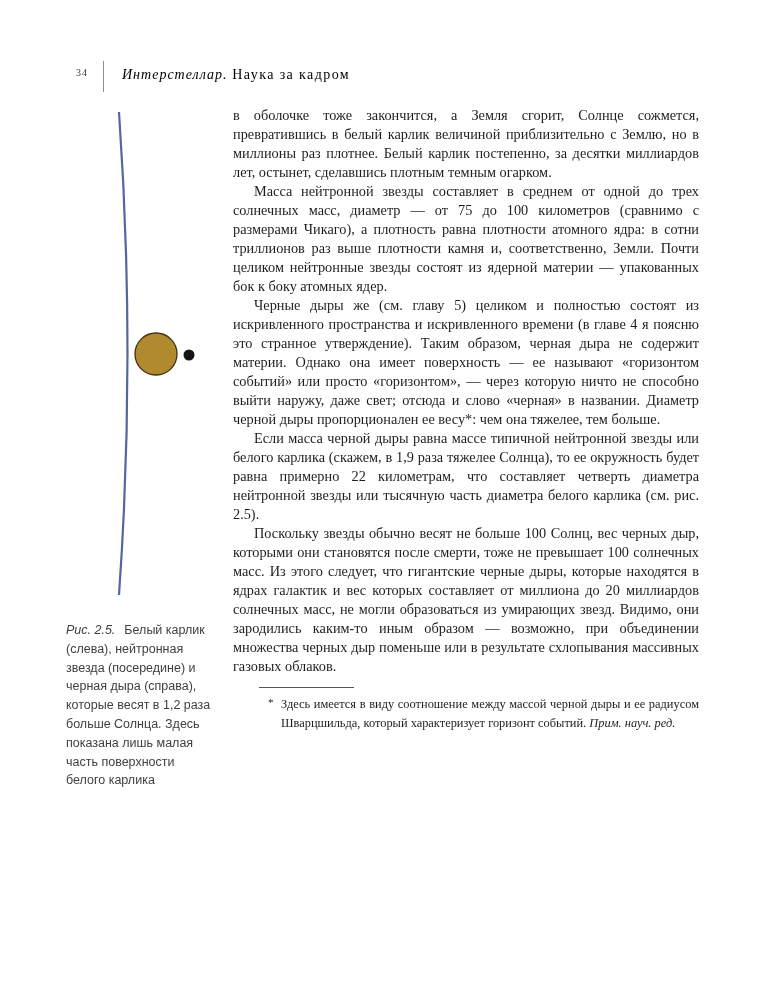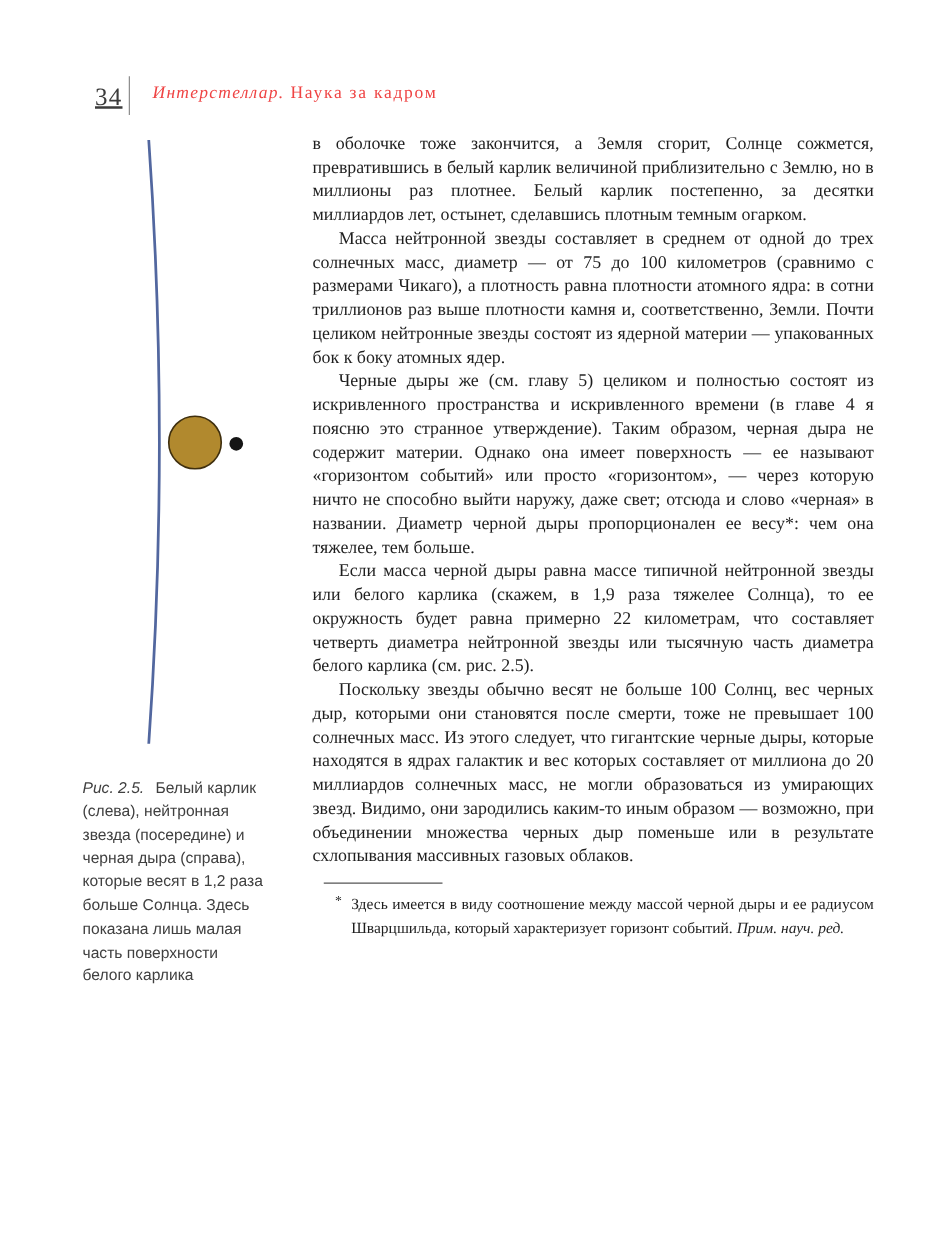--- a/index.html
+++ b/index.html
@@ -9,29 +9,29 @@
     width: 760px;
     height: 1001px;
     font-family: "Liberation Serif", serif;
     color: #1e1e1e;
     overflow: hidden;
   }
 
   
   .page-number {
     position: absolute; left: 76px; top: 67px;
-    font-size: 20px; letter-spacing: 1px; color: #3c3c3c; text-decoration: underline;
+    font-size: 10px; letter-spacing: 1px; color: #3c3c3c;
   }
   .header-divider {
     position: absolute; left: 103px; top: 61px;
     width: 1px; height: 31px; background: #8f8f8f;
   }
   .running-title {
     position: absolute; left: 122px; top: 67px;
-    font-size: 14px; letter-spacing: 1.4px; color: #ef4444;
+    font-size: 14px; letter-spacing: 1.4px; color: #000000;
     white-space: nowrap;
   }
   .running-title .book-name { font-style: italic; letter-spacing: 1px; }
 
   
   .figure-svg { position: absolute; left: 80px; top: 104px; }
 
   .figure-caption {
     position: absolute; left: 66px; top: 621px; width: 146px;
     font-family: "Liberation Sans", sans-serif;
@@ -39,21 +39,21 @@
   }
   .cap-label { font-style: italic; margin-right: 9px; }
 
   
   .body-col {
     position: absolute; left: 233px; top: 106px; width: 466px;
   }
   .para {
     font-size: 14.3px; line-height: 19px;
     text-align: justify; text-indent: 21px;
-    hyphens: auto; margin-left: 17px; -webkit-hyphens: auto;
+    hyphens: auto; -webkit-hyphens: auto;
   }
   .para.no-indent { text-indent: 0; }
 
   .section-heading {
     font-size: 19px; font-weight: normal; line-height: 27px;
     text-align: center; color: #1e1e1e;
     margin-top: 17px; margin-bottom: 10px;
   }
 
   .after-heading { margin-top: 0; }

